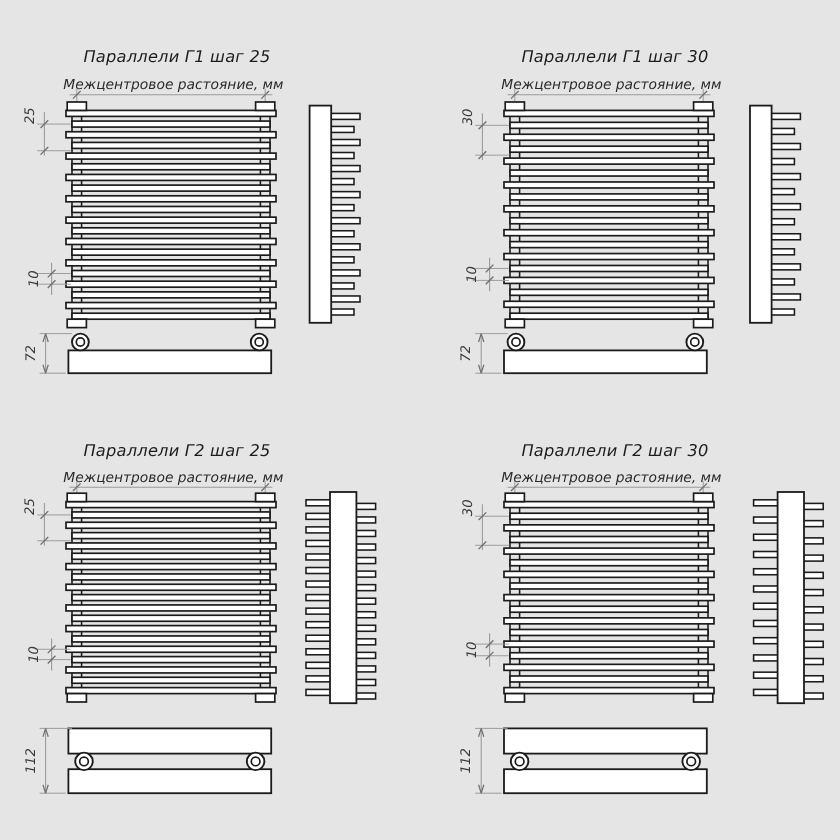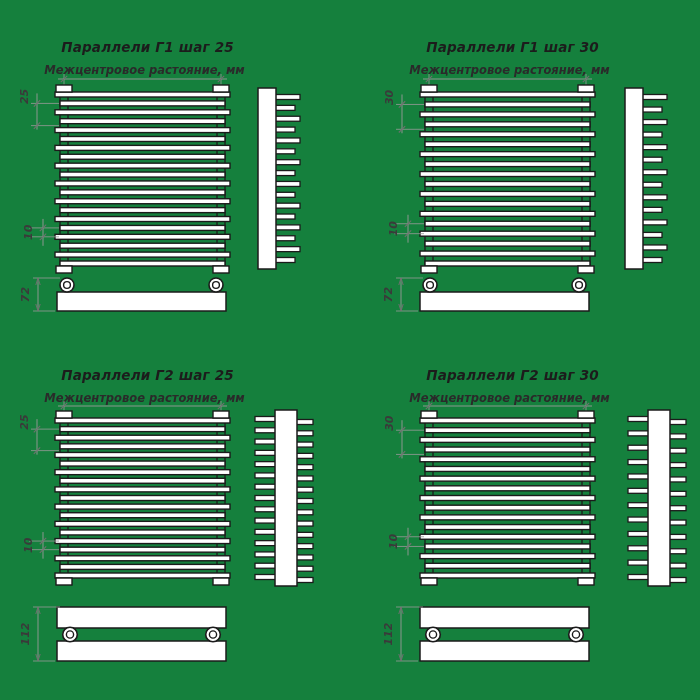--- a/index.html
+++ b/index.html
@@ -1,16 +1,16 @@
 <!DOCTYPE html>
 <html><head>
 <meta charset="utf-8">
 <style>
   html,body{margin:0;padding:0;background:#ffffff;}
-  .stage{position:relative;width:700px;height:700px;background:#15803d;overflow:hidden;font-weight:bold;}
+  .stage{position:relative;width:700px;height:700px;background:#e5e5e5;overflow:hidden;}
   svg text{font-family:"DejaVu Sans","Liberation Sans",sans-serif;font-style:italic;}
   text.title{font-size:13.5px;fill:#1c1c1c;letter-spacing:0.2px;}
   text.subtitle{font-size:11.5px;fill:#2a2a2a;}
   text.dimlabel{font-size:11px;fill:#3a3a3a;}
 </style>
 </head>
 <body>
 
 <div class="stage">
   <svg id="cad" width="700" height="700" viewBox="0 0 700 700" xmlns="http://www.w3.org/2000/svg">

